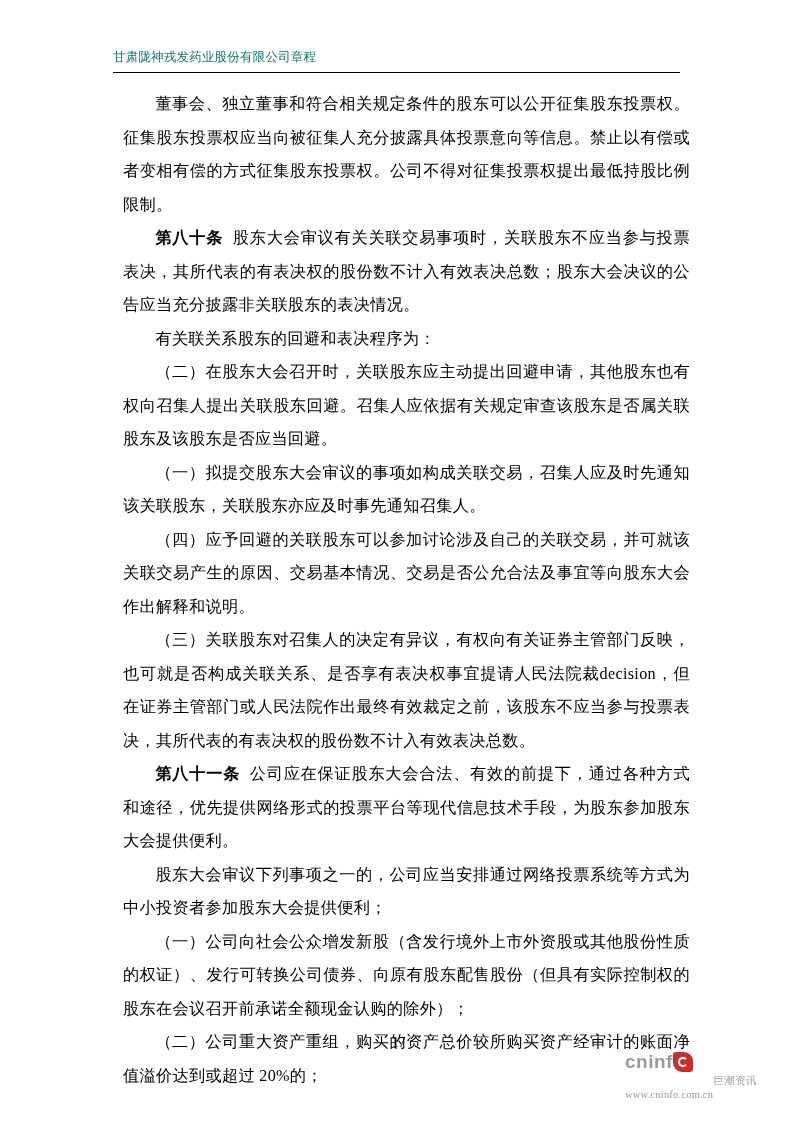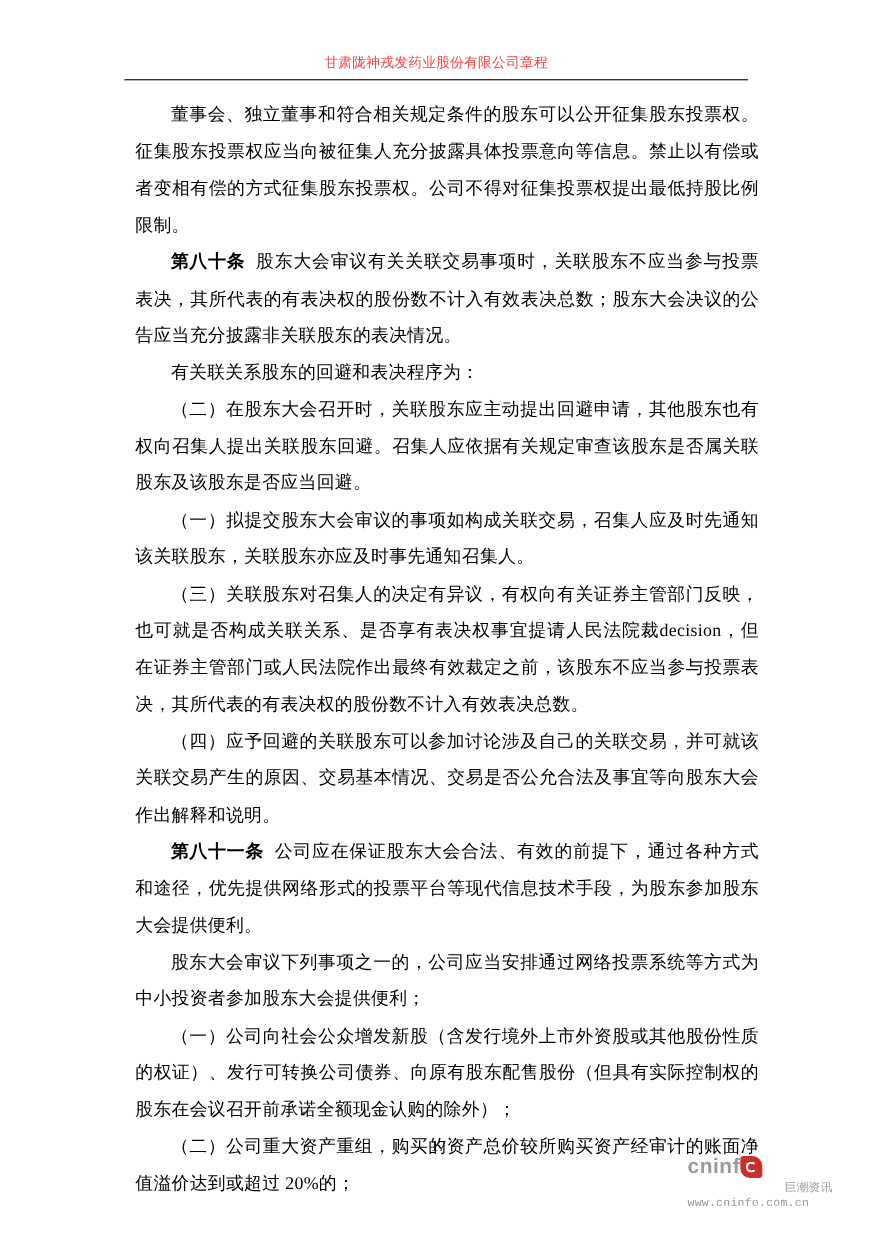--- a/index.html
+++ b/index.html
@@ -22,22 +22,21 @@
     box-sizing: border-box;
   }
   .header {
     position: absolute;
     left: 113px;
     top: 48px;
     width: 567px;
     font-size: 12.5px;
     line-height: 18px;
     letter-spacing: 0.2px;
-    color: #ef4444;
-    text-align: center;
+    color: #0f766e;
   }
   .header-rule {
     position: absolute;
     left: 113px;
     top: 72px;
     width: 567px;
     height: 1px;
     background: #000000;
   }
   .content {
@@ -111,21 +110,21 @@
   }
   .wm-sub {
     font-family: "Liberation Sans", sans-serif;
     font-size: 10.5px;
     color: #9a9a9a;
     margin-top: 1px;
     letter-spacing: 0.4px;
     text-align: right;
   }
   .wm-url {
-    font-family: Liberation Mono, monospace;
+    font-family: Liberation Serif, serif;
     font-size: 10.5px;
     color: #9a9a9a;
     margin-top: 1px;
     letter-spacing: 0.2px;
   }
 </style>
 </head>
 <body>
 
 <div class="page">
@@ -138,23 +137,23 @@
     <p class="para indent">董事会、独立董事和符合相关规定条件的股东可以公开征集股东投票权。征集股东投票权应当向被征集人充分披露具体投票意向等信息。禁止以有偿或者变相有偿的方式征集股东投票权。公司不得对征集投票权提出最低持股比例限制。</p>
 
     <p class="para indent"><span class="artnum">第八十条</span>&nbsp;&nbsp;<span>股东大会审议有关关联交易事项时，关联股东不应当参与投票表决，其所代表的有表决权的股份数不计入有效表决总数；股东大会决议的公告应当充分披露非关联股东的表决情况。</span></p>
 
     <p class="para indent">有关联关系股东的回避和表决程序为：</p>
 
     <p class="para indent">（二）在股东大会召开时，关联股东应主动提出回避申请，其他股东也有权向召集人提出关联股东回避。召集人应依据有关规定审查该股东是否属关联股东及该股东是否应当回避。</p>
 
     <p class="para indent">（一）拟提交股东大会审议的事项如构成关联交易，召集人应及时先通知该关联股东，关联股东亦应及时事先通知召集人。</p>
 
+    <p class="para indent">（四）应予回避的关联股东可以参加讨论涉及自己的关联交易，并可就该关联交易产生的原因、交易基本情况、交易是否公允合法及事宜等向股东大会作出解释和说明。</p>
+
     <p class="para indent">（三）关联股东对召集人的决定有异议，有权向有关证券主管部门反映，也可就是否构成关联关系、是否享有表决权事宜提请人民法院裁decision，但在证券主管部门或人民法院作出最终有效裁定之前，该股东不应当参与投票表决，其所代表的有表决权的股份数不计入有效表决总数。</p>
-
-    <p class="para indent">（四）应予回避的关联股东可以参加讨论涉及自己的关联交易，并可就该关联交易产生的原因、交易基本情况、交易是否公允合法及事宜等向股东大会作出解释和说明。</p>
 
     <p class="para indent"><span class="artnum">第八十一条</span>&nbsp;&nbsp;<span>公司应在保证股东大会合法、有效的前提下，通过各种方式和途径，优先提供网络形式的投票平台等现代信息技术手段，为股东参加股东大会提供便利。</span></p>
 
     <p class="para indent">股东大会审议下列事项之一的，公司应当安排通过网络投票系统等方式为中小投资者参加股东大会提供便利；</p>
 
     <p class="para indent">（一）公司向社会公众增发新股（含发行境外上市外资股或其他股份性质的权证）、发行可转换公司债券、向原有股东配售股份（但具有实际控制权的股东在会议召开前承诺全额现金认购的除外）；</p>
 
     <p class="para indent">（二）公司重大资产重组，购买的资产总价较所购买资产经审计的账面净值溢价达到或超过 20%的；</p>
 
   </div>

